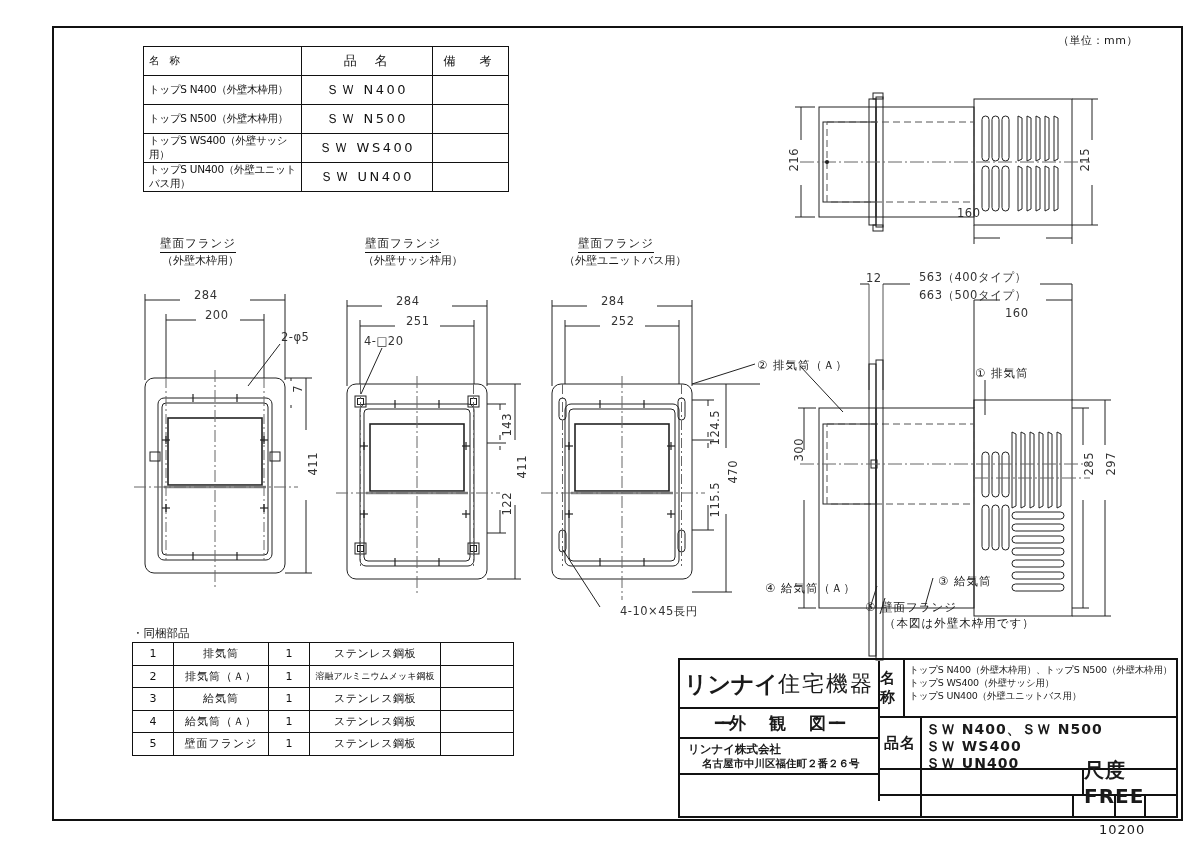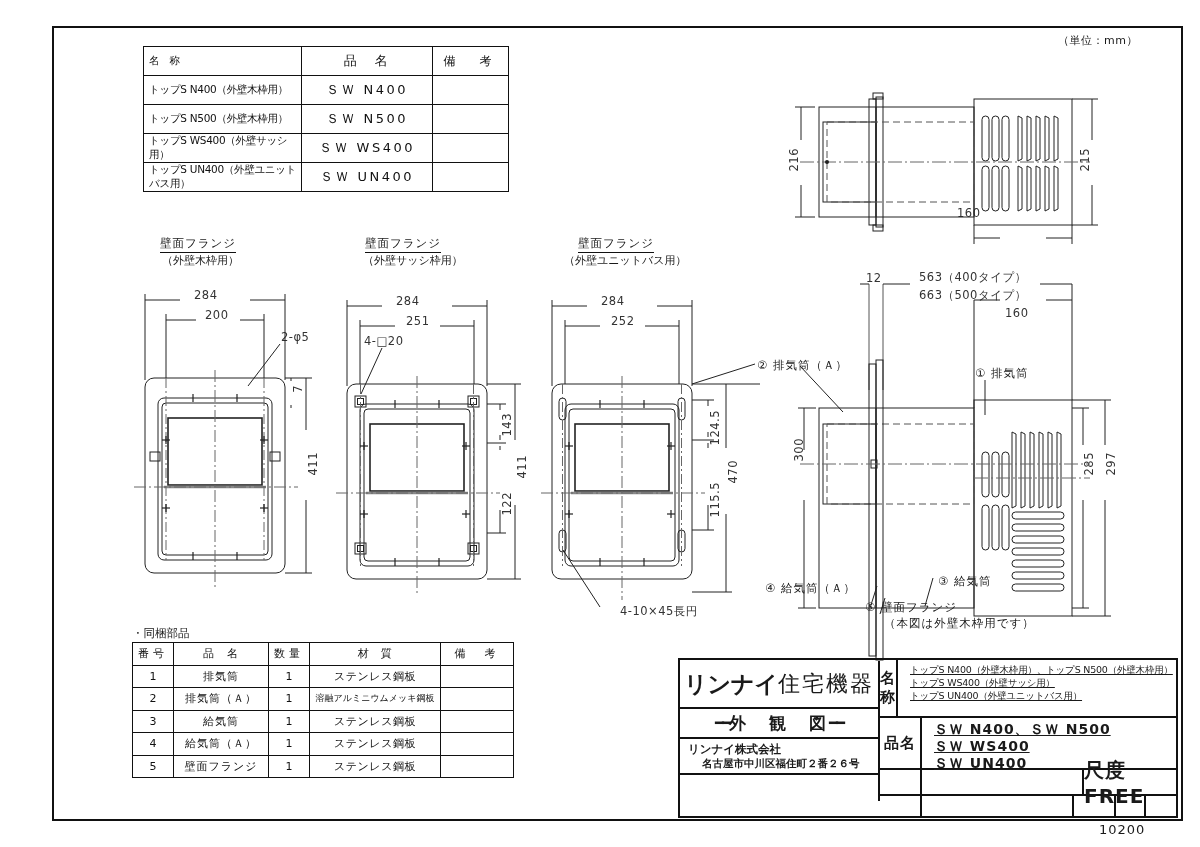--- a/index.html
+++ b/index.html
@@ -42,21 +42,21 @@
        font-size:17px;letter-spacing:3px;font-weight:bold;}
   .tb-sub .dash{font-size:15px;letter-spacing:-2px;}
   .tb-addr{height:36px;border-bottom:2px solid #111;padding:3px 15px 0 8px;box-sizing:border-box;}
   .tb-addr .co{font-size:11.5px;font-weight:bold;}
   .tb-addr .ad{font-size:10.5px;font-weight:bold;padding-left:14px;}
   .tb-blank{height:46px;}
   .tb-right{position:absolute;left:200px;top:0;right:0;bottom:0;}
   .tb-row{display:flex;border-bottom:2px solid #111;box-sizing:border-box;}
   .tb-lbl{width:42px;border-right:2px solid #111;display:flex;align-items:center;justify-content:center;
        font-size:15px;font-weight:bold;letter-spacing:1px;box-sizing:border-box;}
-  .tb-val{flex:1;padding:3px 12px;box-sizing:border-box;text-decoration:underline;}
+  .tb-val{flex:1;padding:3px 4px;box-sizing:border-box;}
   .tb-val .nm{font-size:9.5px;line-height:13px;letter-spacing:-.2px;white-space:nowrap;}
   .tb-val .pn{font-size:14px;line-height:17px;font-weight:bold;letter-spacing:1px;}
   #tb-row-name{height:58px;}
   #tb-row-model{height:52px;}
   #tb-row-scale{height:26px;}
   #tb-row-foot{height:20px;border-bottom:none;}
   .tb-cellA{width:42px;border-right:2px solid #111;box-sizing:border-box;}
   .tb-cellB{flex:1;border-right:2px solid #111;box-sizing:border-box;}
   .tb-scale{width:92px;display:flex;align-items:center;justify-content:center;
        font-size:20px;font-weight:bold;letter-spacing:1px;box-sizing:border-box;}
@@ -109,27 +109,20 @@
       <td class="c1">トップS UN400（外壁ユニットバス用）</td>
       <td class="c2">ＳＷ UN400</td>
       <td class="c3"></td>
     </tr>
   </tbody>
     </table>
 
   <div class="parts-caption">・同梱部品</div>
   <table class="dwg" id="parts-table">
     <tbody>
-        <tr>
-      <th class="p1">番号</th>
-      <th class="p2">品　名</th>
-      <th class="p3">数量</th>
-      <th class="p4">材　質</th>
-      <th class="p5">備　考</th>
-    </tr>
     <tr>
       <td class="p1">1</td>
       <td class="p2">排気筒</td>
       <td class="p3">1</td>
       <td class="p4">ステンレス鋼板</td>
       <td class="p5"></td>
     </tr>
     <tr>
       <td class="p1">2</td>
       <td class="p2">排気筒（Ａ）</td>

